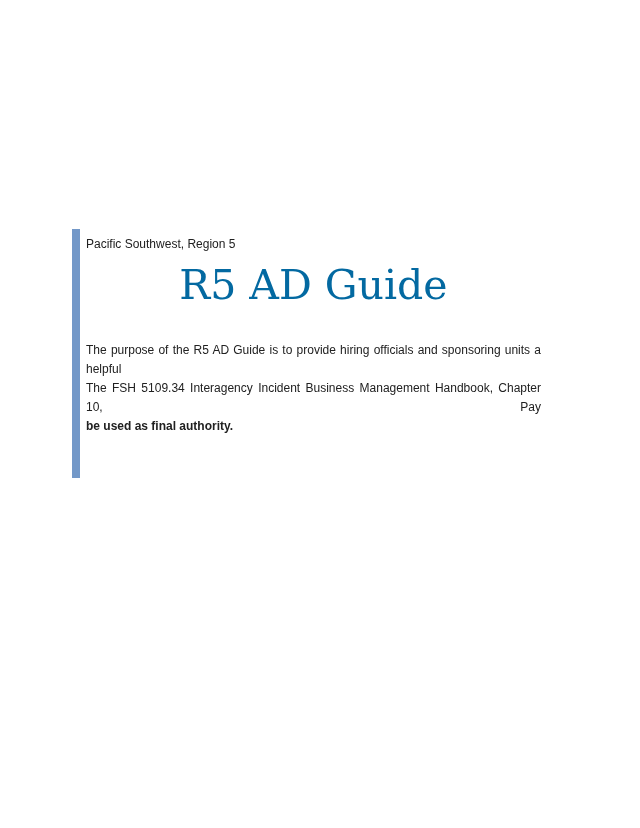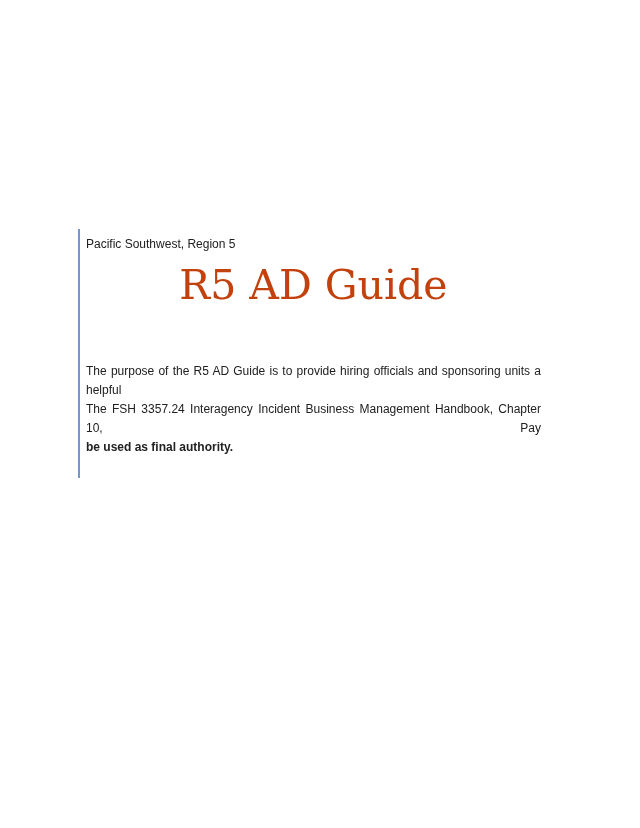--- a/index.html
+++ b/index.html
@@ -10,25 +10,25 @@
   .page {
     position: relative;
     width: 640px;
     height: 828px;
     background: #ffffff;
     overflow: hidden;
     font-family: "Liberation Sans", sans-serif;
   }
   .cover-block {
     position: absolute;
-    left: 78px;
+    left: 72px;
     top: 229px;
     width: 468px;
     height: 249px;
-    border-left: 2px solid #c2410c; 
+    border-left: 8px solid #c2410c; 
     box-sizing: border-box;
   }
   .region-label {
     position: absolute;
     left: 6px;
     top: 8px;
     font-size: 12px;
     line-height: 15px;
     color: #212121;
     white-space: nowrap;
@@ -37,49 +37,48 @@
     position: absolute;
     left: 6px;
     top: 33px;
     width: 455px;
     margin: 0;
     text-align: center;
     font-family: "DejaVu Serif", "Liberation Serif", serif;
     font-weight: 400;
     font-size: 41px;
     line-height: 46px;
-    color: #c2410c;
+    color: #0369a1;
     letter-spacing: 0px;
   }
   .purpose {
     position: absolute;
     left: 6px;
     top: 112px;
     width: 455px;
     font-size: 12px;
     line-height: 19px;
     color: #212121;
-    margin-top: 21px;
   }
   .purpose .jline {
     text-align: justify;
     text-align-last: justify;
     white-space: pre-wrap;
   }
   .purpose .jline:last-child {
     text-align-last: left;
     font-weight: bold;
   }
 </style>
 </head>
 <body>
 
 <div class="page">
   <div class="cover-block" style="border-left-color: rgb(115, 152, 200);">
     <div class="region-label">Pacific Southwest, Region 5</div>
     <h1 class="doc-title">R5 AD Guide</h1>
     <div class="purpose">
         <div class="jline">The purpose of the R5 AD Guide is to provide hiring officials and sponsoring units a helpful</div>
-        <div class="jline">The FSH 3357.24 Interagency Incident Business Management Handbook, Chapter 10, Pay</div>
+        <div class="jline">The FSH 5109.34 Interagency Incident Business Management Handbook, Chapter 10, Pay</div>
         <div class="jline">be used as final authority.</div>
       </div>
   </div>
 </div>
 
 </body></html>

